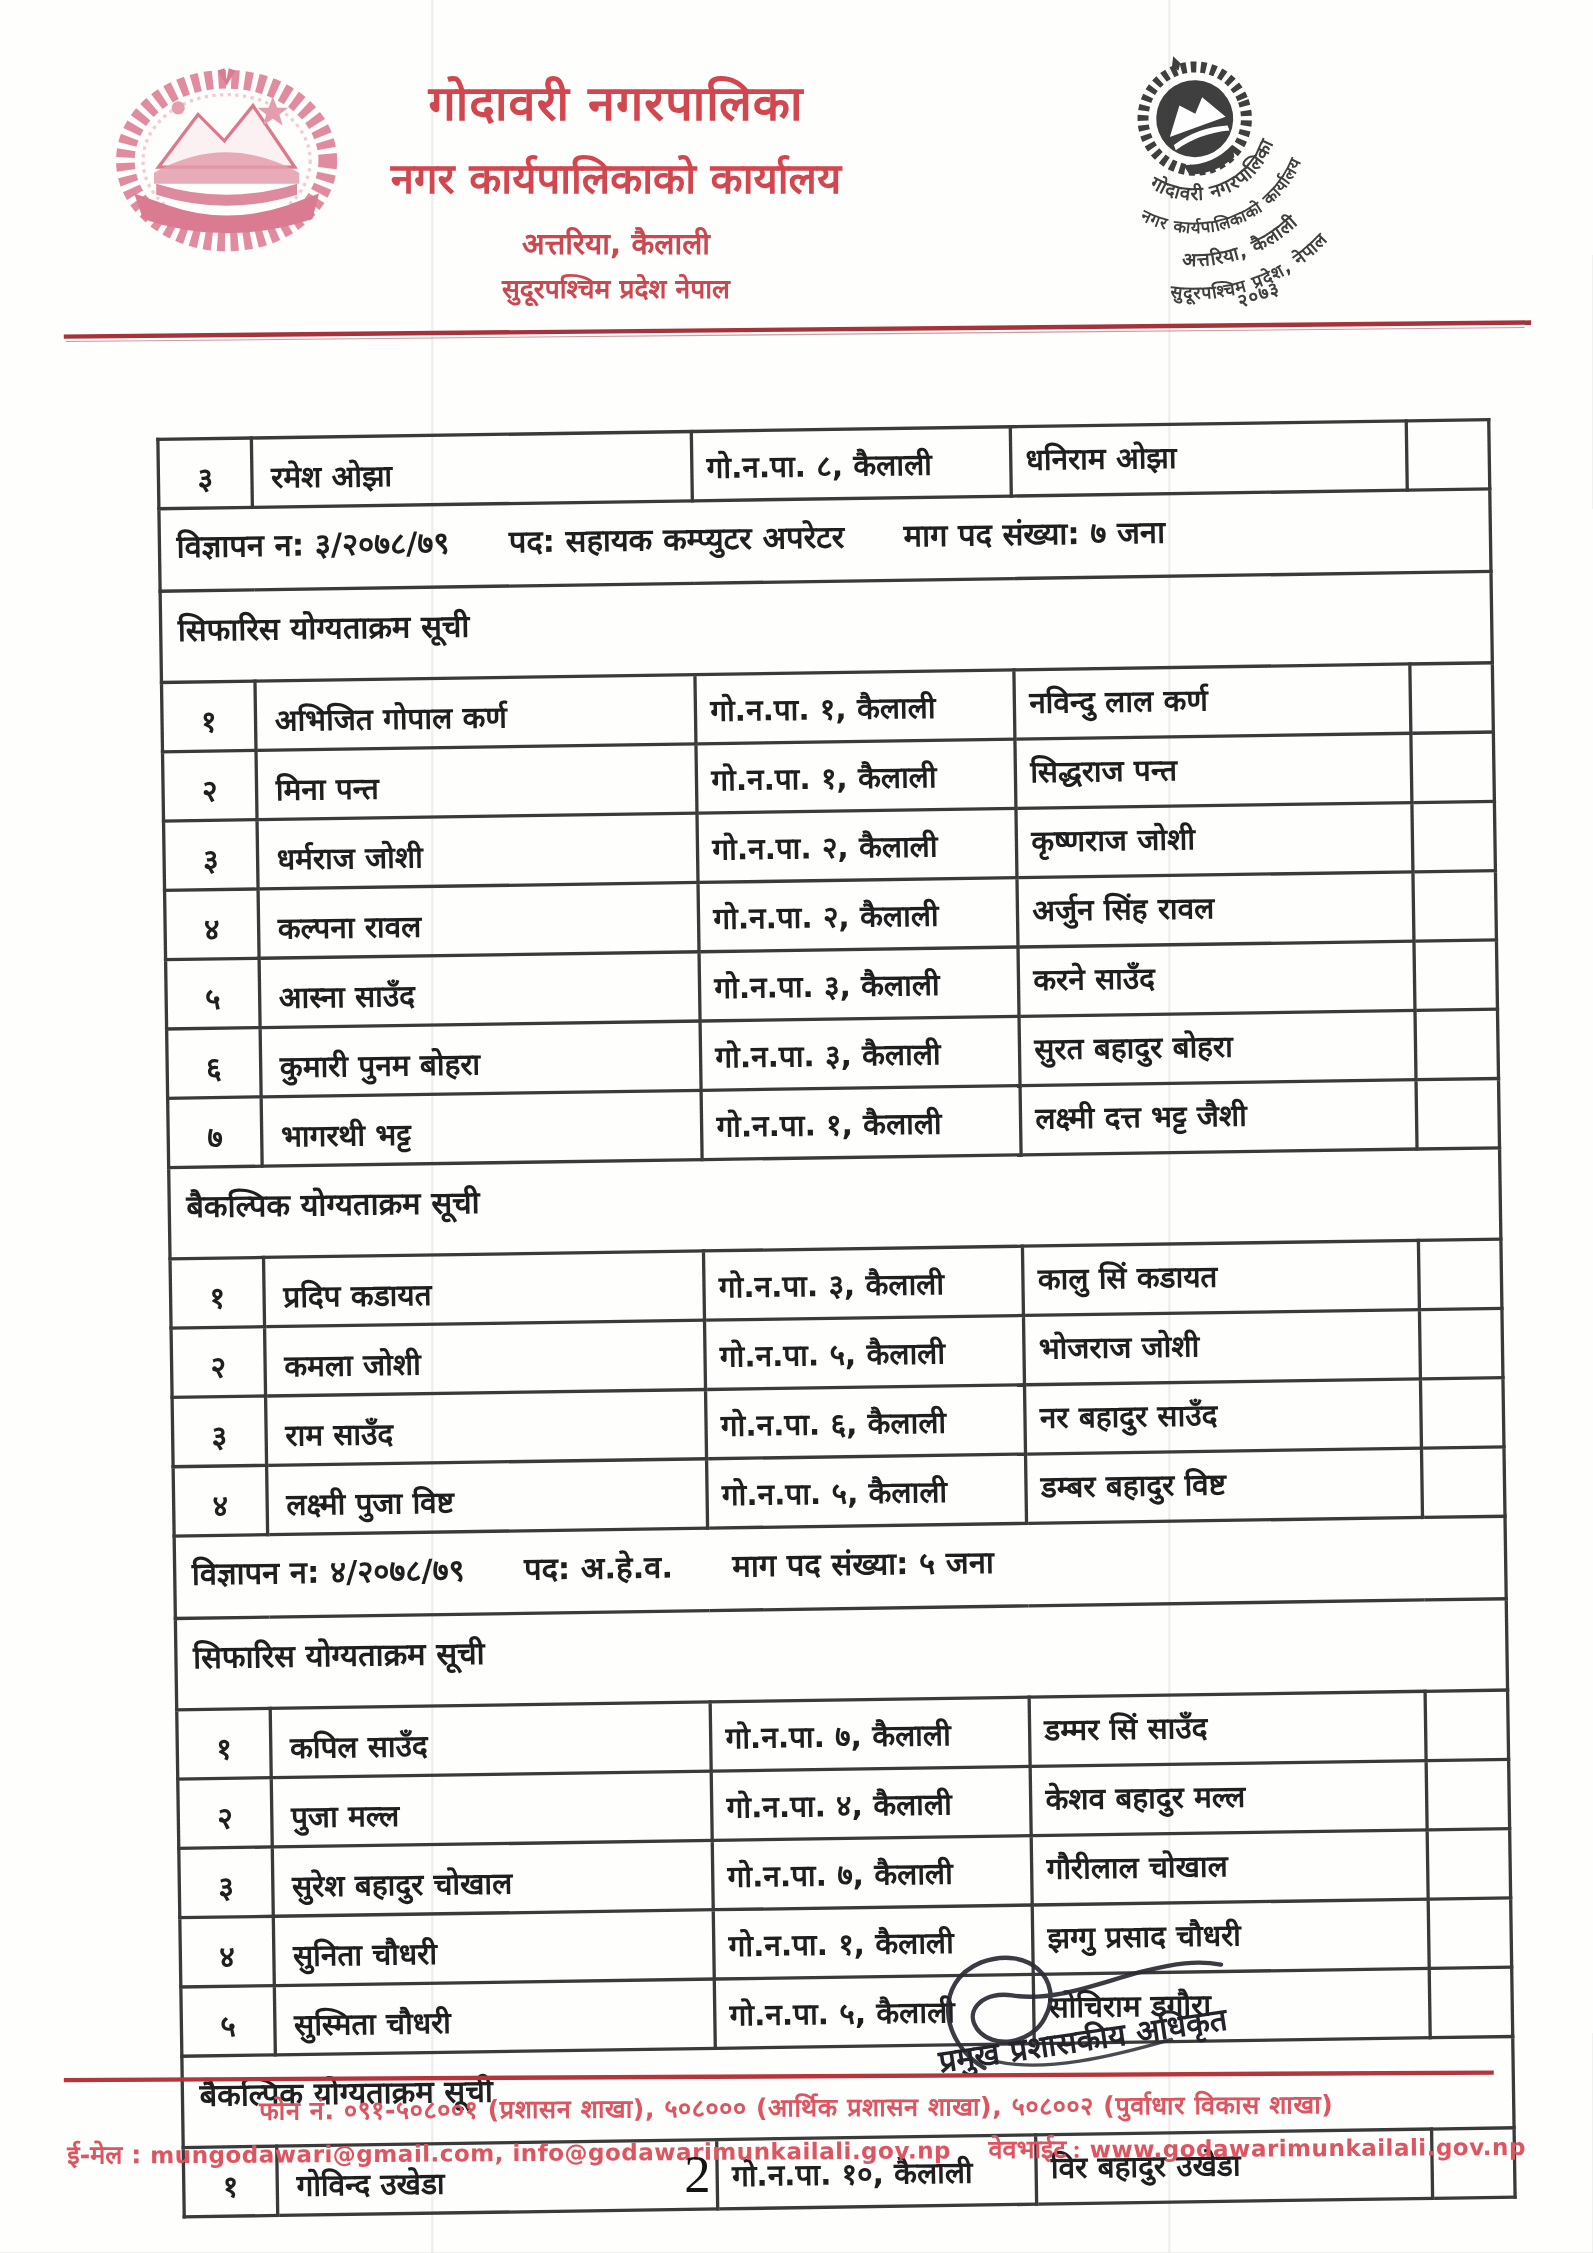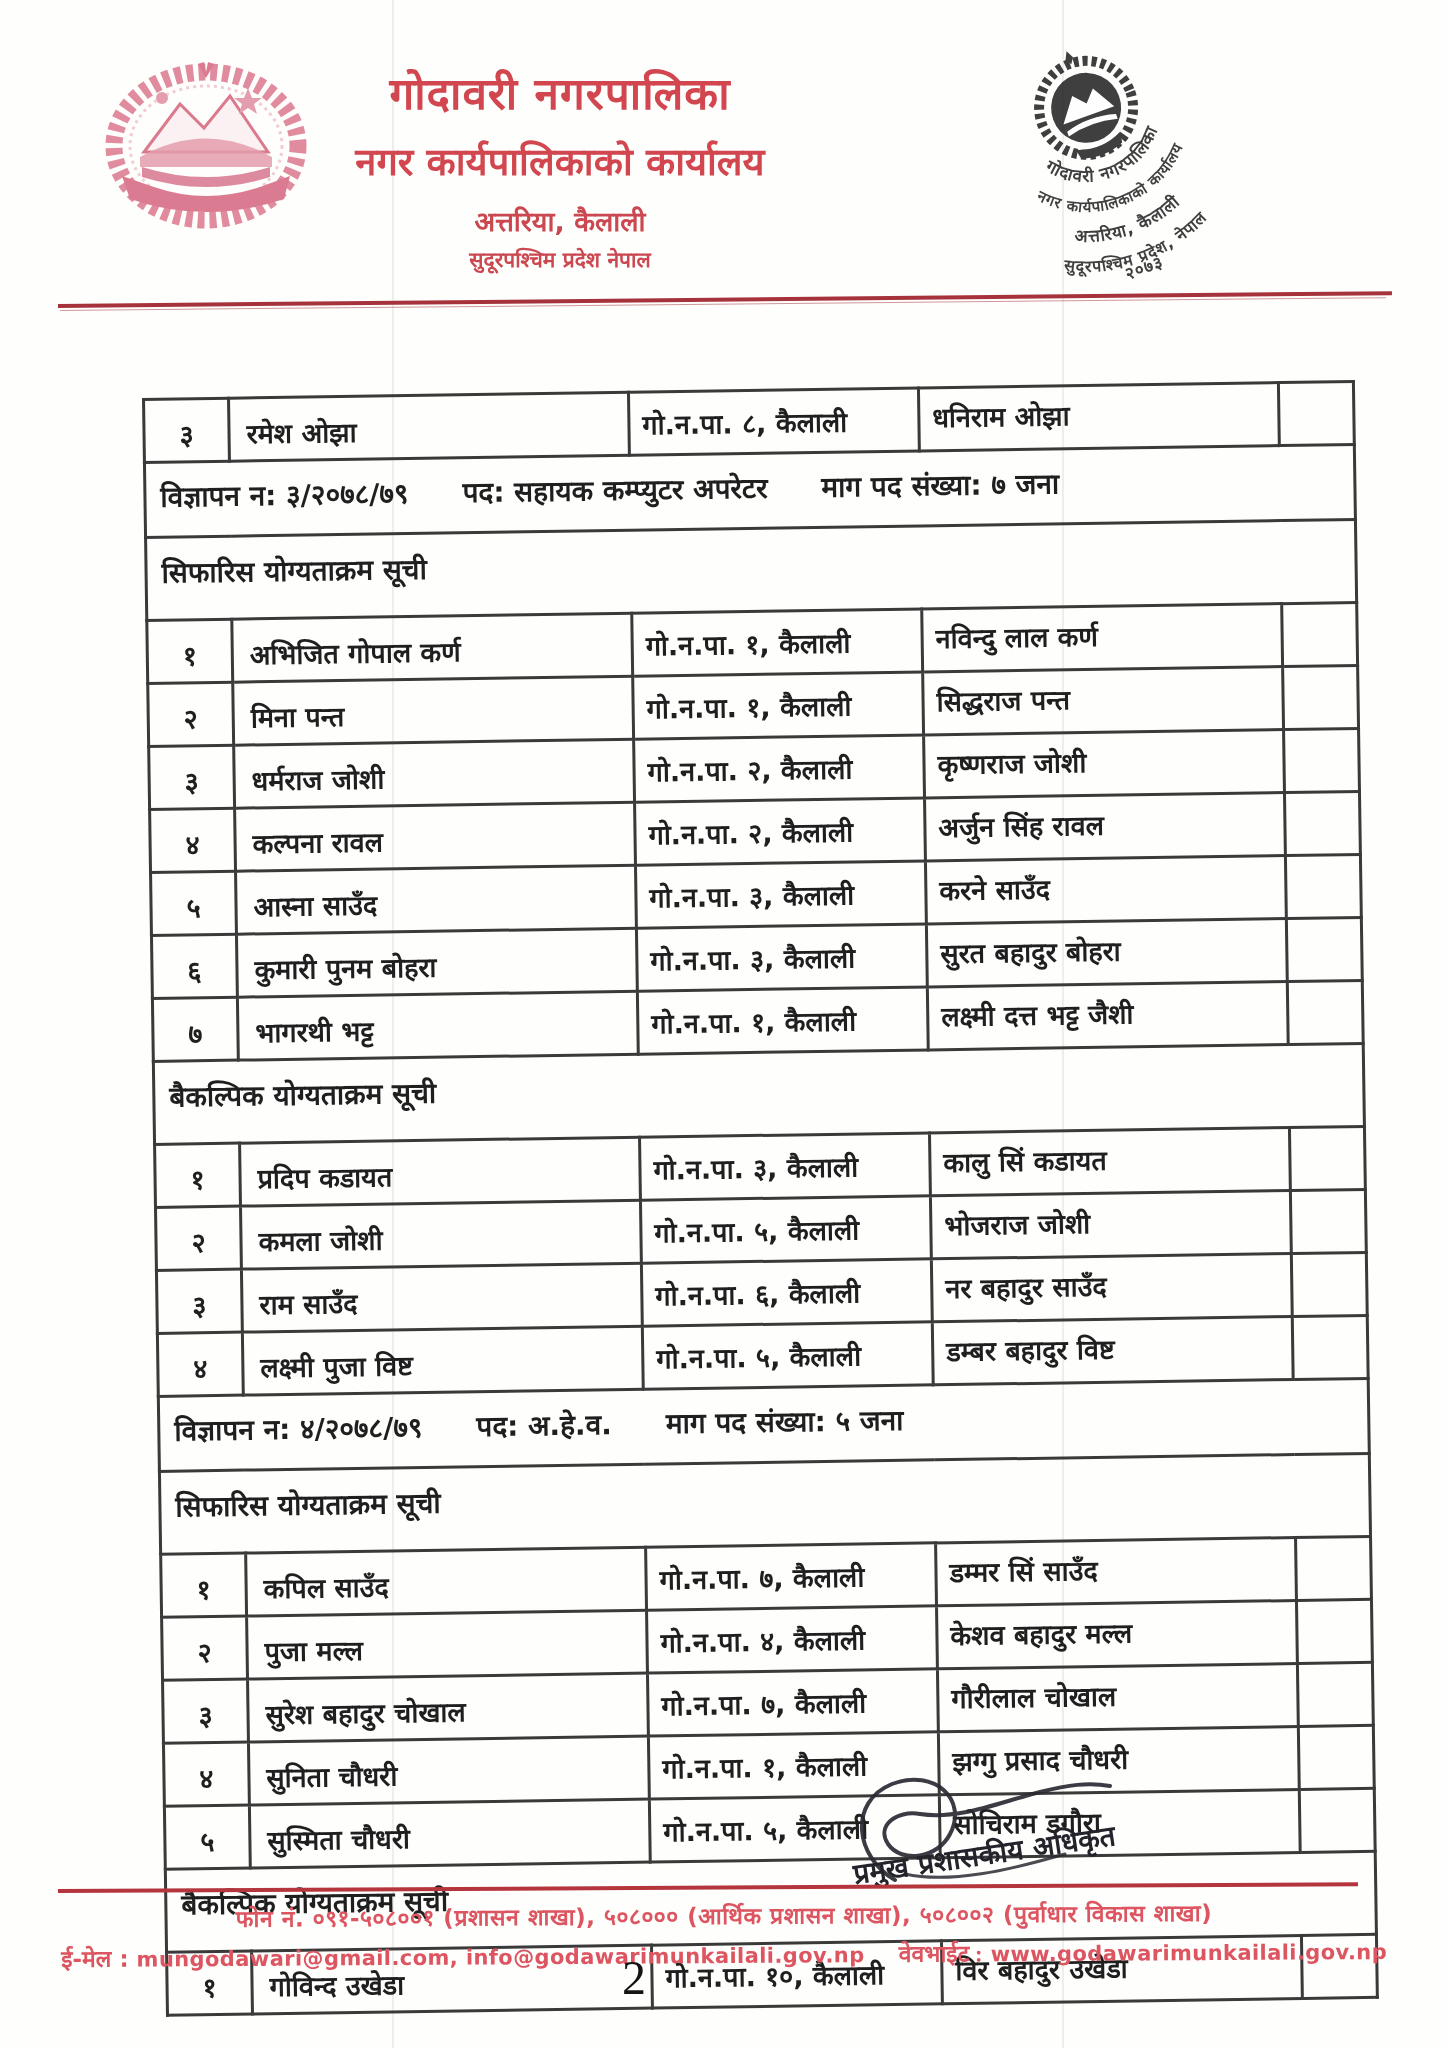--- a/index.html
+++ b/index.html
@@ -10,21 +10,21 @@
   }
   .fold { position:absolute; top:0; bottom:0; width:2px; background:rgba(150,150,150,.15); }
   .fold1 { left:392px; } .fold2 { left:1062px; }
 
   
   .logo { position:absolute; left:82px; top:58px; opacity:.92; }
   .hdr-title { position:absolute; left:295px; top:62px; width:530px; text-align:center; color:#d2474f; }
   .t1 { font-size:44px; font-weight:700; letter-spacing:1px; }
   .t2 { font-size:38px; font-weight:700; margin-top:12px; }
   .t3 { font-size:27px; font-weight:600; margin-top:16px; color:#cb4850; }
-  .t4 { font-size:21px; font-weight:600; margin-top:6px; color:#cb4850; }
+  .t4 { font-size:24px; font-weight:600; margin-top:6px; color:#cb4850; }
 
   .stampwrap { position:absolute; left:968px; top:48px; width:280px; height:250px; }
   .stampwrap svg { transform:rotate(-20deg); transform-origin:140px 120px; opacity:.85; overflow:visible; }
   .stamp-txt { fill:#1e1e1e; font-weight:700; letter-spacing:1px; }
 
   .rule-top { position:absolute; left:58px; top:304px; width:1334px; height:4px; background:#a6333b;
               transform:rotate(-0.55deg); transform-origin:left center; }
   .rule-top::after { content:""; position:absolute; left:2px; right:6px; top:6px; height:1px; background:rgba(166,51,59,.5); }
 
   

